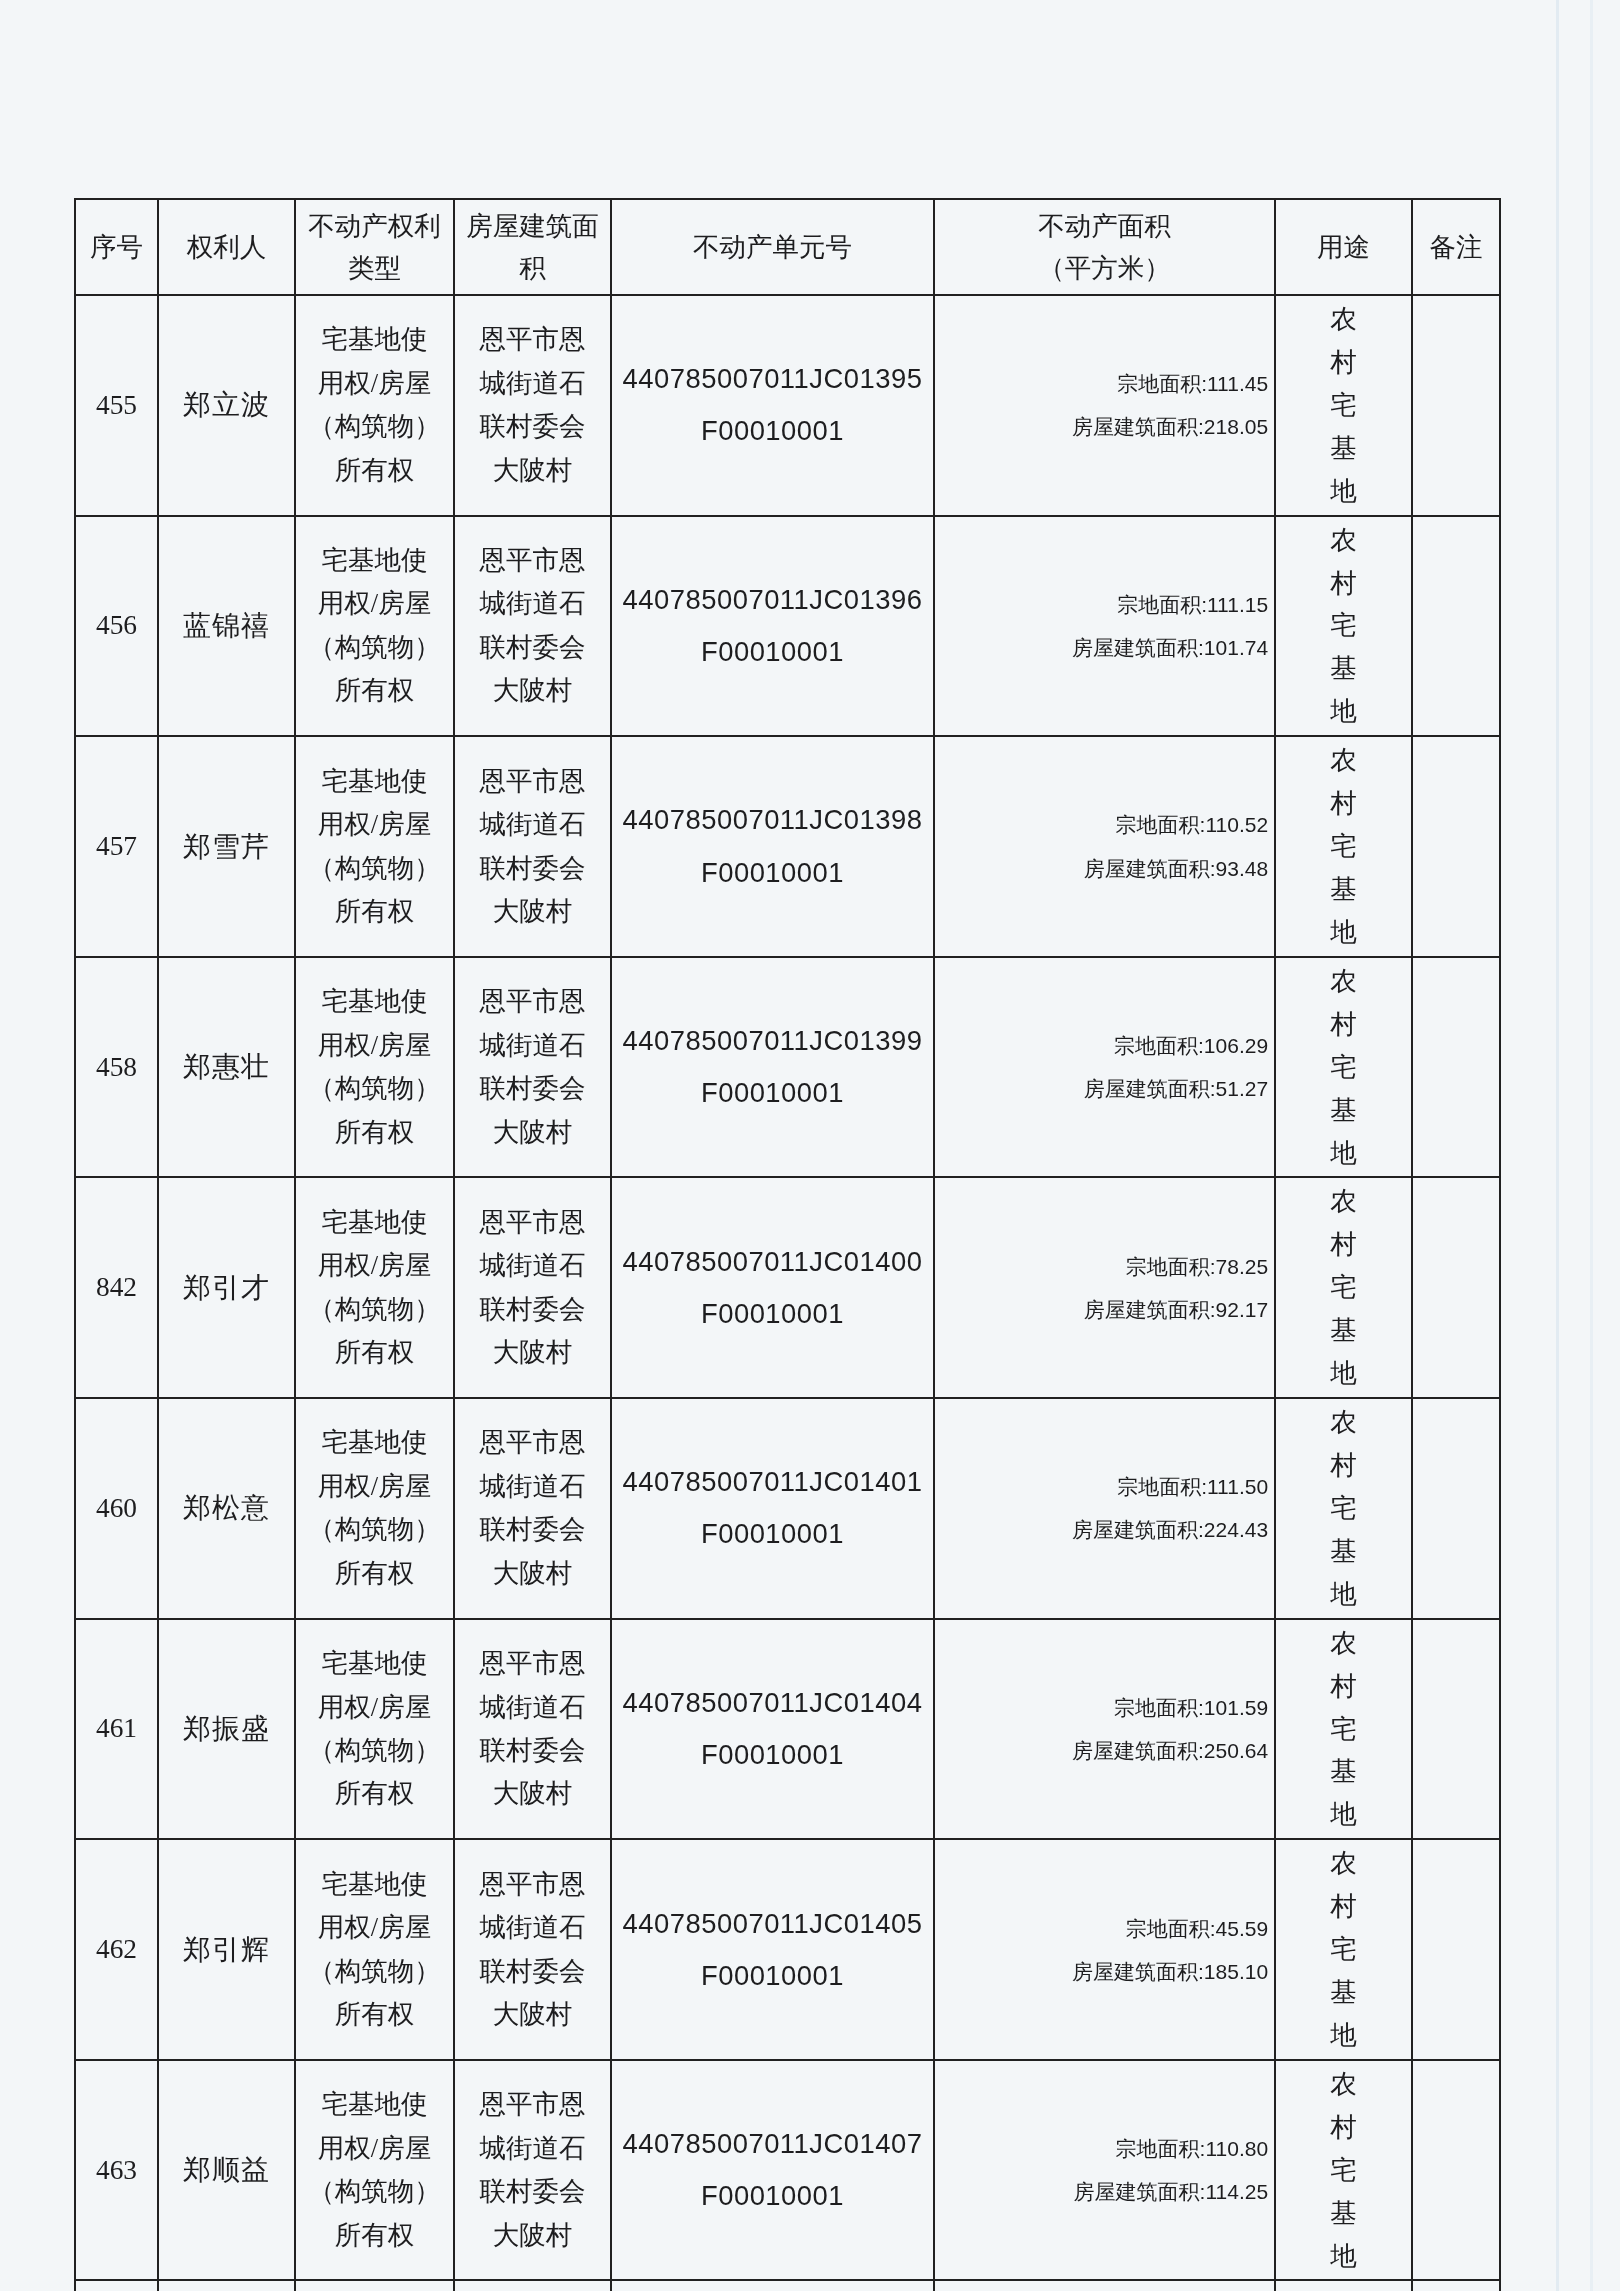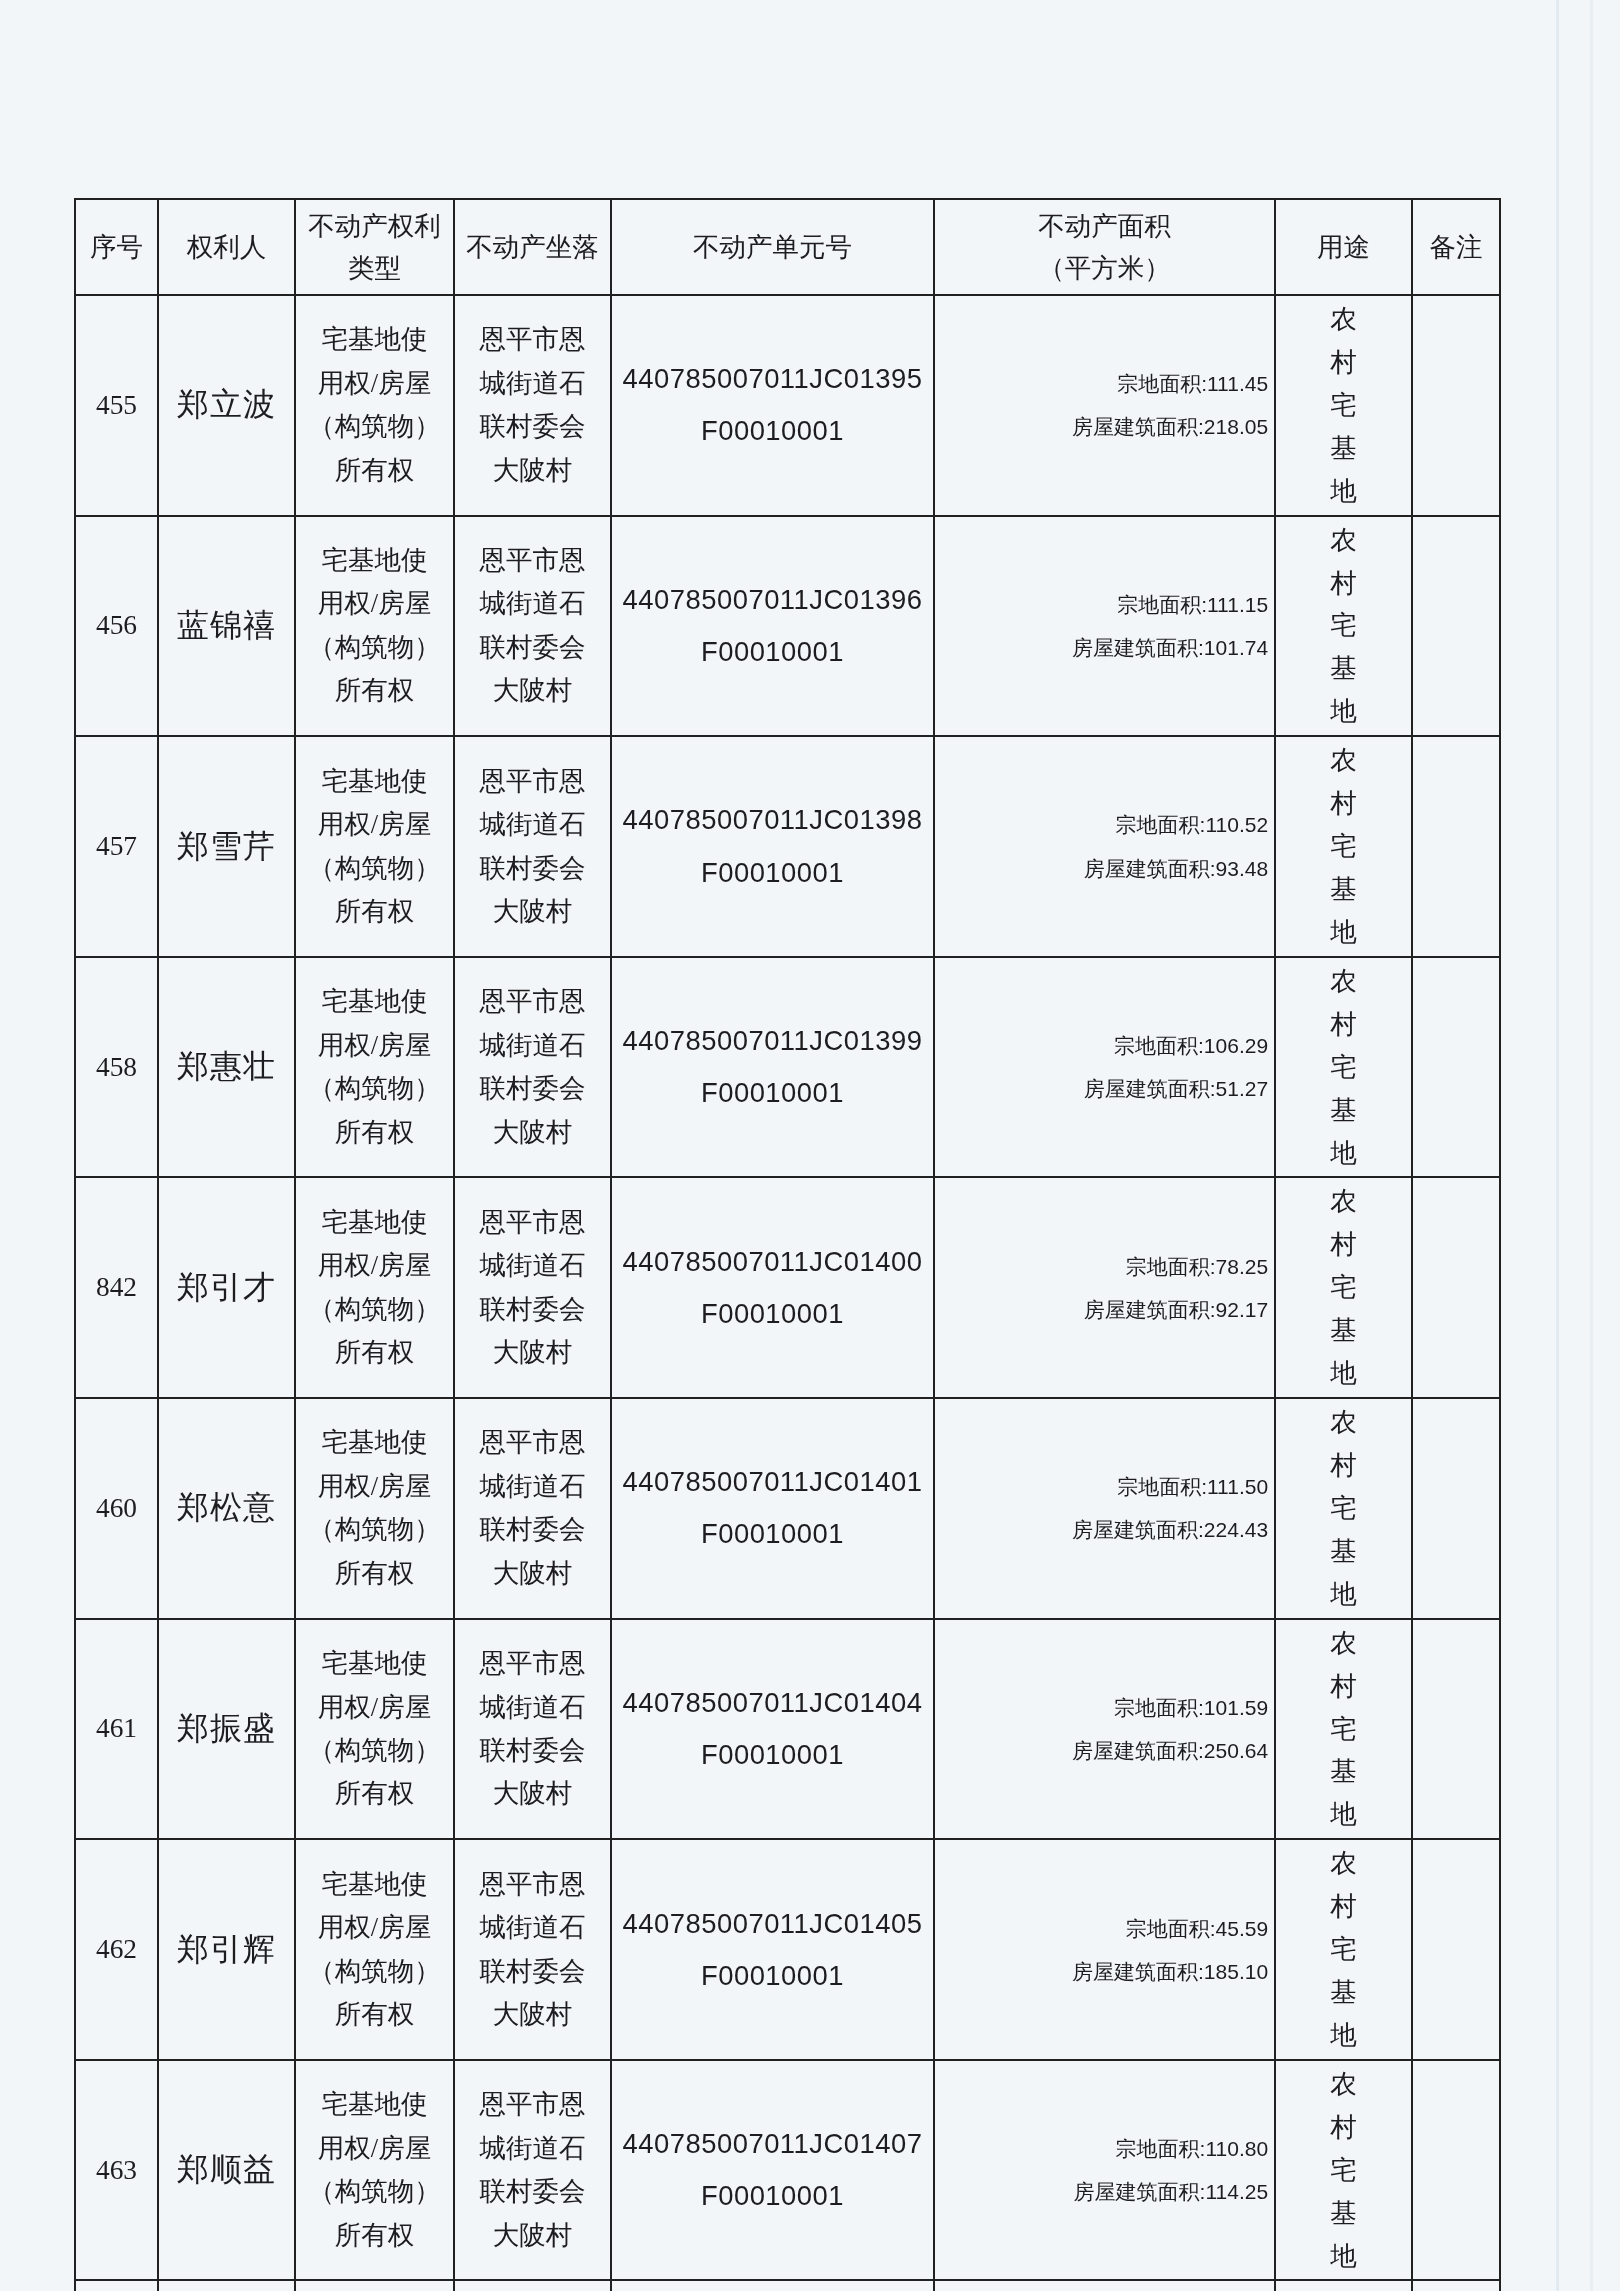--- a/index.html
+++ b/index.html
@@ -51,21 +51,21 @@
     white-space: pre-line;
   }
   tbody td { height: 175px; }
 
   .ml { white-space: pre-line; }
 
   .seq {
     font-size: 27.4px;
     font-family: Liberation Serif, serif;
   }
-  .owner { font-size: 32px; letter-spacing: 1px; }
+  .owner { font-size: 28px; letter-spacing: 1px; }
   .rtype, .loc {
     font-size: 26.5px;
     line-height: 1.64;
     text-align: right;
   }
   .unit {
     font-family: "Liberation Sans", "DejaVu Sans", sans-serif;
     font-size: 27.4px;
     line-height: 1.9;
     letter-spacing: 0.5px;
@@ -104,21 +104,21 @@
       <col style="width:341px">
       <col style="width:137px">
       <col style="width:88px">
   </colgroup>
   <thead>
     <tr>
       <th>序号</th>
       <th>权利人</th>
       <th>不动产权利
 类型</th>
-      <th>不动产坐落</th>
+      <th>房屋建筑面积</th>
       <th>不动产单元号</th>
       <th>不动产面积
 （平方米）</th>
       <th>用途</th>
       <th>备注</th>
     </tr>
   </thead>
   <tbody>
 
     <tr>

